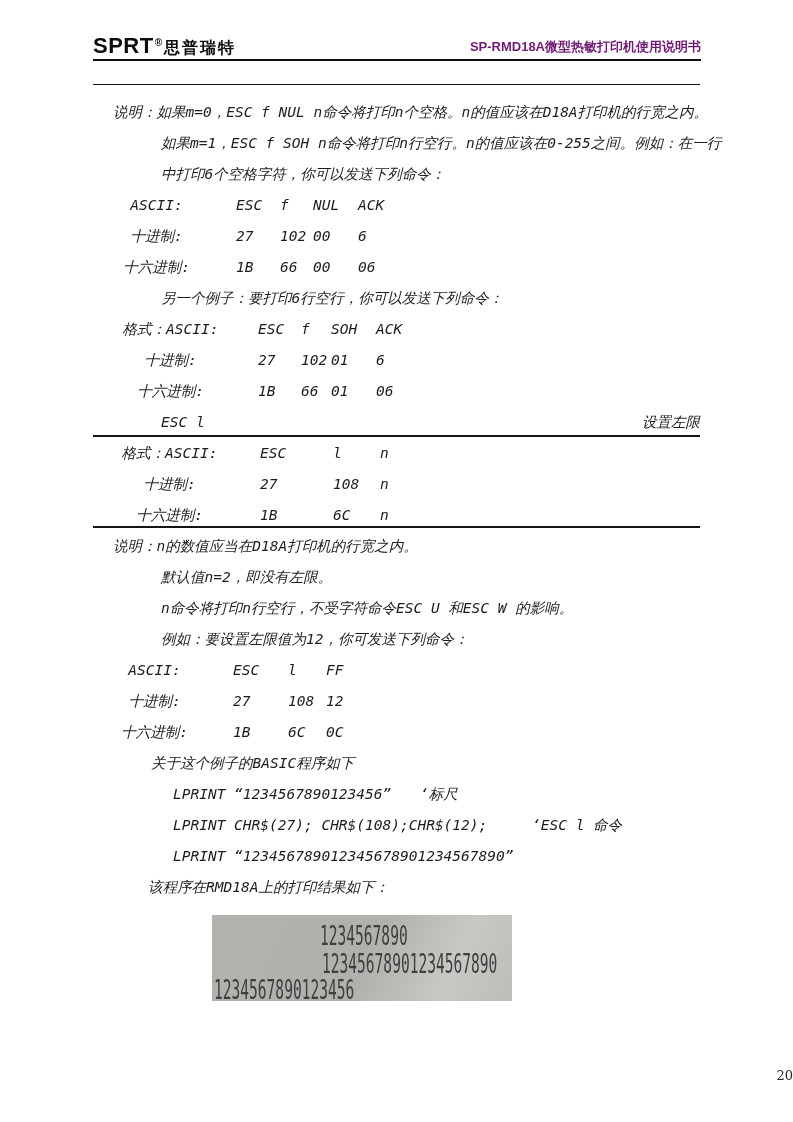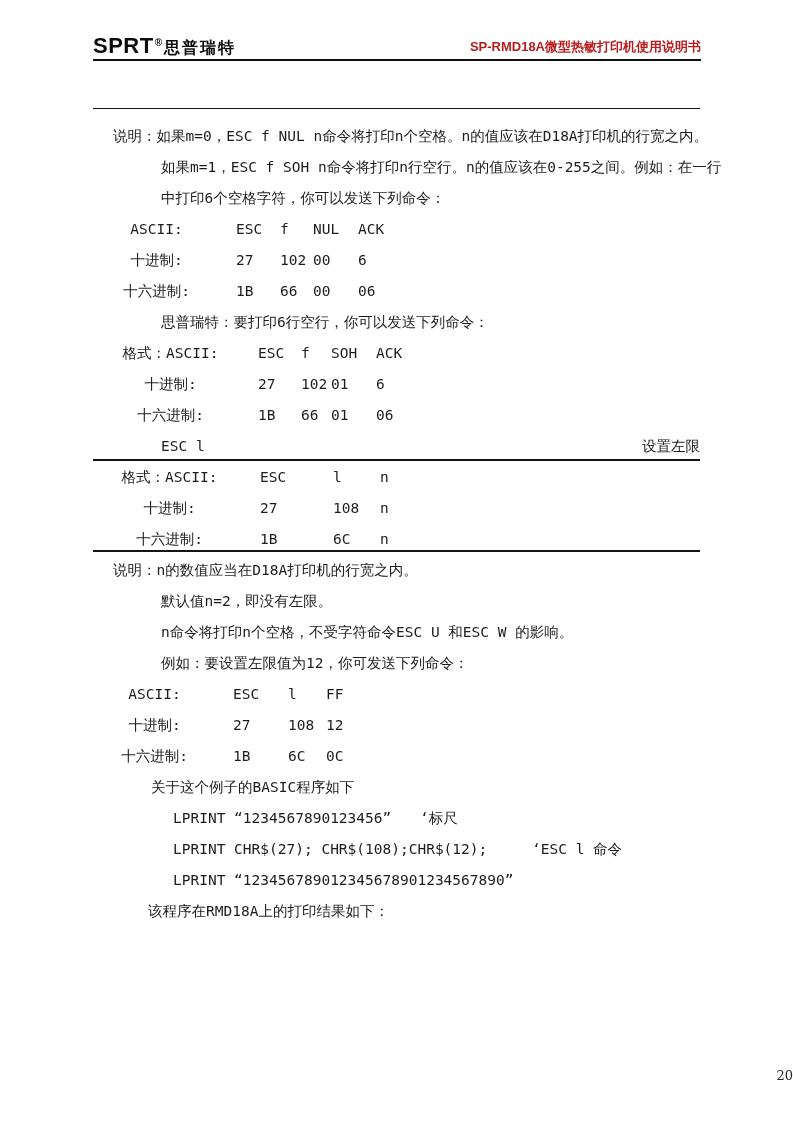--- a/index.html
+++ b/index.html
@@ -7,24 +7,24 @@
         font-family:"DejaVu Sans Mono","Liberation Mono",monospace;color:#1d1d1d;}
 
   
   .hdr{position:absolute;left:93px;right:92px;top:24px;height:33px;
        border-bottom:2px solid #101010;display:flex;justify-content:space-between;
        align-items:flex-end;padding-bottom:2px;}
   .brand{font-family:"Liberation Sans",sans-serif;font-weight:bold;display:flex;align-items:flex-end;color:#0c0c0c;}
   .brand-en{font-size:22px;line-height:1;letter-spacing:.5px;}
   .brand-reg{font-size:10px;line-height:1;margin:0 2px 9px 1px;}
   .brand-cn{font-size:16px;line-height:1;letter-spacing:2px;margin-bottom:1px;font-family:"Liberation Sans",sans-serif;}
-  .doc-title{font-family:"Liberation Sans",sans-serif;font-weight:bold;font-size:13px;color:#b91c1c;margin-bottom:1px;}
+  .doc-title{font-family:"Liberation Sans",sans-serif;font-weight:bold;font-size:13px;color:#701a75;margin-bottom:1px;}
 
   
-  .main{position:absolute;left:93px;top:108px;width:607px;padding-top:13px;}
+  .main{position:absolute;left:93px;top:84px;width:607px;padding-top:13px;font-style:italic;}
   .rule{position:absolute;left:0;width:100%;height:0;border-top:1px solid #141414;}
   .rule.r0{top:0;}
   .rule.r1{top:351px;border-top-width:2px;}
   .rule.r2{top:442px;border-top-width:2px;}
 
   .line{height:31px;line-height:31px;font-size:14.5px;white-space:nowrap;}
   .ind20{padding-left:20px;}
   .ind55{padding-left:55px;}
   .ind58{padding-left:58px;}
   .ind68{padding-left:68px;}
@@ -99,21 +99,21 @@
       <span>6</span>
     </div>
     <div class="line grid t1">
       <span class="cell-label">十六进制:</span>
       <span>1B</span>
       <span>66</span>
       <span>00</span>
       <span>06</span>
     </div>
 
-    <div class="line ind68">思普瑞特：要打印6行空行，你可以发送下列命令：</div>
+    <div class="line ind68">另一个例子：要打印6行空行，你可以发送下列命令：</div>
 
     <div class="line grid t2">
       <span class="cell-label">格式：ASCII:</span>
       <span>ESC</span>
       <span>f</span>
       <span>SOH</span>
       <span>ACK</span>
     </div>
     <div class="line grid t2">
       <span class="cell-label">十进制:</span>
@@ -151,21 +151,21 @@
       <span class="cell-label">十六进制:</span>
       <span>1B</span>
       <span>6C</span>
       <span>n</span>
     </div>
 
     <div class="line ind20">
       <span>说明：</span><span>n的数值应当在D18A打印机的行宽之内。</span>
     </div>
     <div class="line ind68">默认值n=2，即没有左限。</div>
-    <div class="line ind68">n命令将打印n个空格，不受字符命令ESC U 和ESC W 的影响。</div>
+    <div class="line ind68">n命令将打印n行空行，不受字符命令ESC U 和ESC W 的影响。</div>
     <div class="line ind68">例如：要设置左限值为12，你可发送下列命令：</div>
 
     <div class="line grid t4">
       <span class="cell-label">ASCII:</span>
       <span>ESC</span>
       <span>l</span>
       <span>FF</span>
     </div>
     <div class="line grid t4">
       <span class="cell-label">十进制:</span>
@@ -190,16 +190,21 @@
       <span>LPRINT  CHR$(27); CHR$(108);CHR$(12);</span>
       <span class="basic-comment wide">‘ESC l 命令</span>
     </div>
     <div class="line ind80">
       <span>LPRINT “123456789012345678901234567890”</span>
     </div>
 
     <div class="line ind55">该程序在RMD18A上的打印结果如下：</div>
   </div>
 
+  <div class="photo">
+    <div class="photo-line pl1">1234567890</div>
+    <div class="photo-line pl2">12345678901234567890</div>
+    <div class="photo-line pl3">1234567890123456</div>
+  </div>
 
   <div class="pageno">20</div>
 
 </div>
 
 </body></html>

